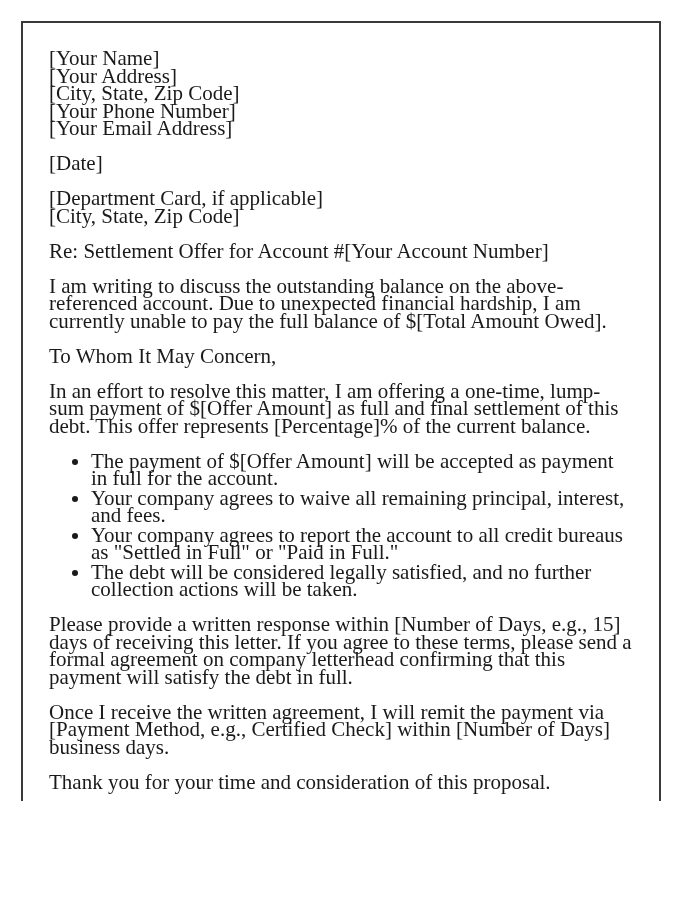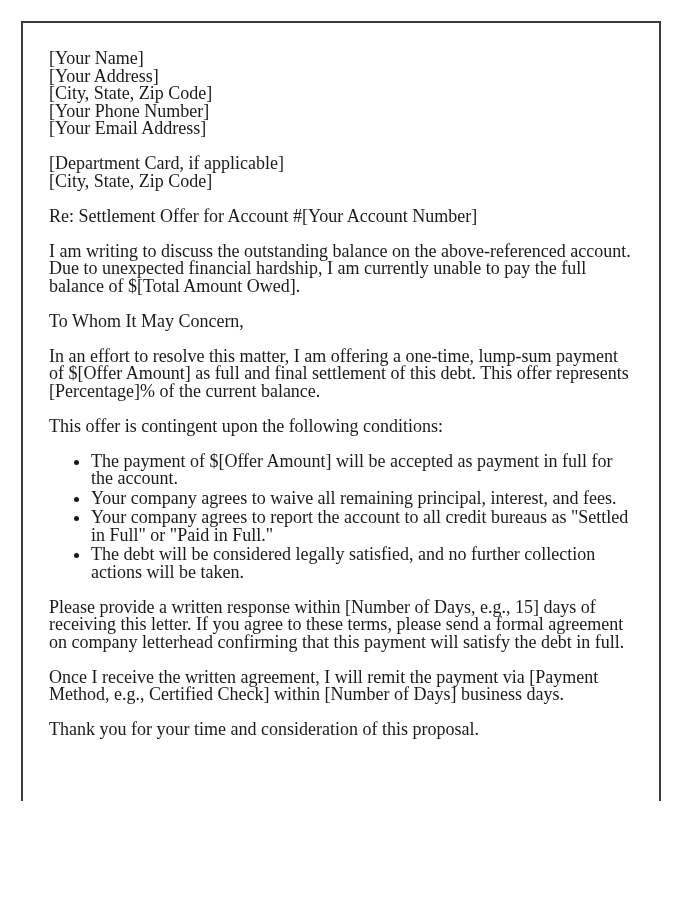--- a/index.html
+++ b/index.html
@@ -21,21 +21,21 @@
     width: 640px;
     height: 780px;
     box-sizing: border-box;
     border: 2px solid var(--border-color, #3a3a3a);
     border-bottom: none;
     padding: 27px 25px 0 26px;
     overflow: hidden;
     background: var(--page-bg, #ffffff);
     color: var(--text-color, #1a1a1a);
     font-family: "Liberation Serif", "DejaVu Serif", serif;
-    font-size: 18px;
+    font-size: 21px;
     line-height: 17.5px;
   }
   .letter-box > * {
     margin: 17.5px 0;
   }
   .letter-box > :first-child {
     margin-top: 0;
   }
   .addr-line {
     margin: 0;
@@ -56,35 +56,35 @@
   <div class="letter-box">
 
     <div>
       <div class="addr-line">[Your Name]</div>
       <div class="addr-line">[Your Address]</div>
       <div class="addr-line">[City, State, Zip Code]</div>
       <div class="addr-line">[Your Phone Number]</div>
       <div class="addr-line">[Your Email Address]</div>
     </div>
 
+    <p>[Date]</p>
 
     <div>
       <div class="addr-line">[Department Card, if applicable]</div>
       <div class="addr-line">[City, State, Zip Code]</div>
     </div>
 
     <p>Re: Settlement Offer for Account #[Your Account Number]</p>
 
     <p>I am writing to discuss the outstanding balance on the above-referenced account. Due to unexpected financial hardship, I am currently unable to pay the full balance of $[Total Amount Owed].</p>
 
     <p>To Whom It May Concern,</p>
 
     <p>In an effort to resolve this matter, I am offering a one-time, lump-sum payment of $[Offer Amount] as full and final settlement of this debt. This offer represents [Percentage]% of the current balance.</p>
 
-    <p>This offer is contingent upon the following conditions:</p>
 
     <ul class="conditions">
       <li>The payment of $[Offer Amount] will be accepted as payment in full for the account.</li>
       <li>Your company agrees to waive all remaining principal, interest, and fees.</li>
       <li>Your company agrees to report the account to all credit bureaus as "Settled in Full" or "Paid in Full."</li>
       <li>The debt will be considered legally satisfied, and no further collection actions will be taken.</li>
     </ul>
 
     <p>Please provide a written response within [Number of Days, e.g., 15] days of receiving this letter. If you agree to these terms, please send a formal agreement on company letterhead confirming that this payment will satisfy the debt in full.</p>
 

